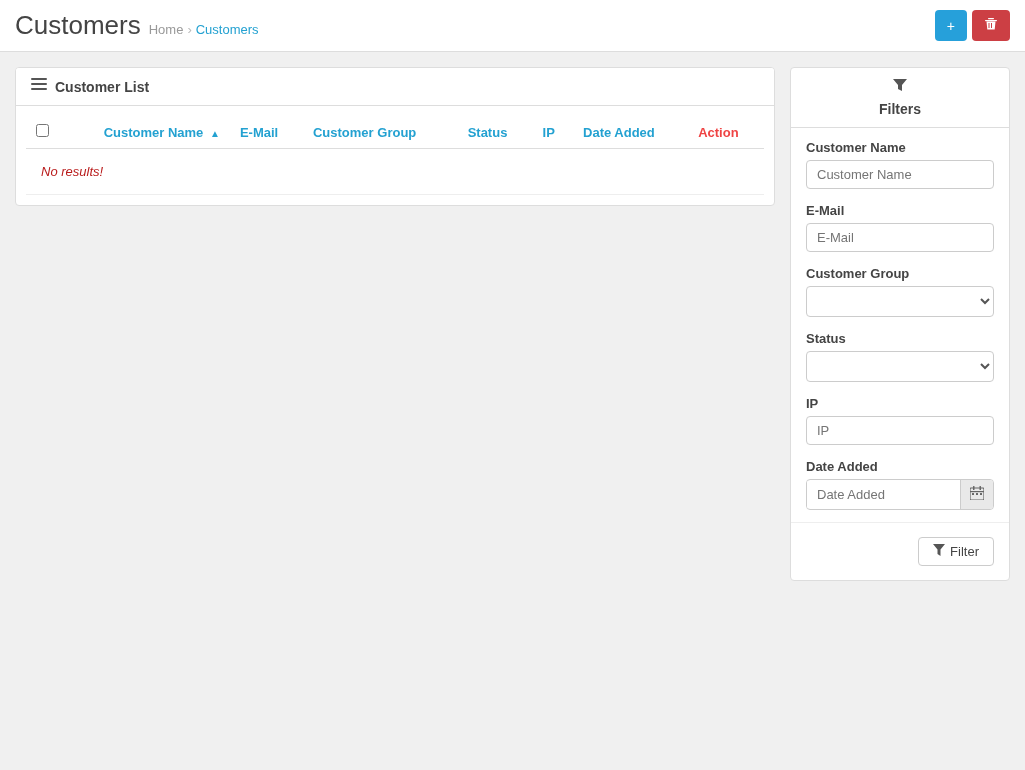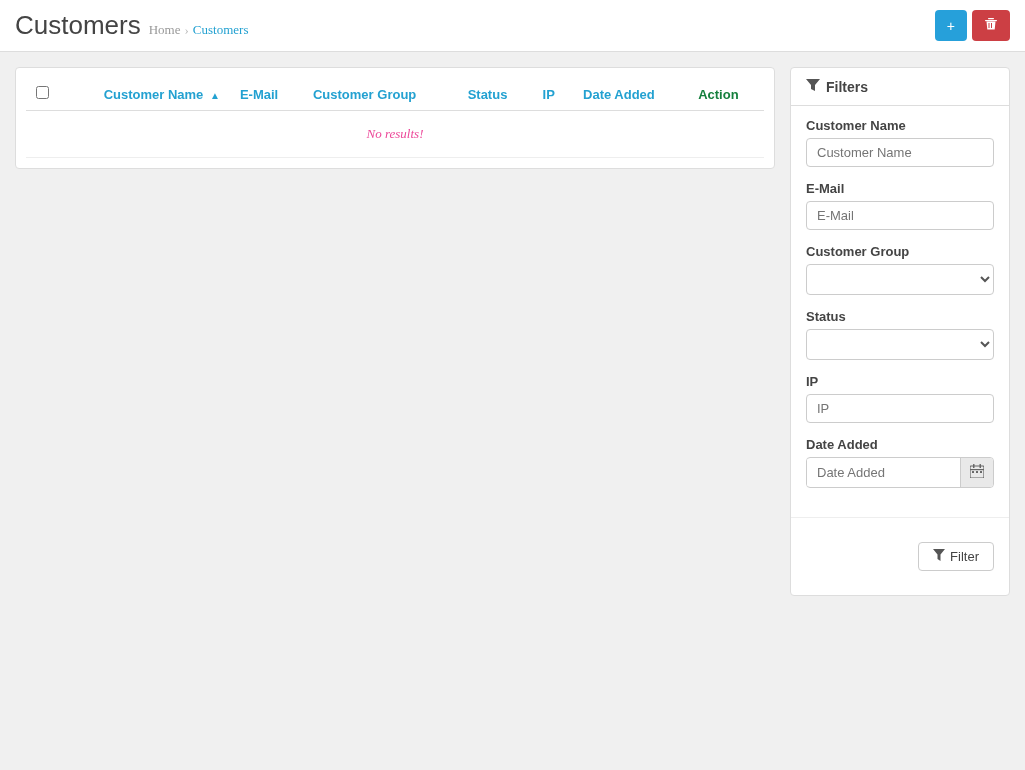--- a/index.html
+++ b/index.html
@@ -28,21 +28,20 @@
       font-size: 26px;
       font-weight: 300;
       color: #444;
     }
     .breadcrumb {
       font-size: 13px;
       color: #999;
       display: flex;
       align-items: center;
       gap: 4px;
-      font-family: Liberation Serif, serif;
     }
     .breadcrumb a {
       color: #999;
       text-decoration: none;
     }
     .breadcrumb .separator {
       color: #bbb;
     }
     .breadcrumb .current {
       color: #23a1d1;
@@ -116,34 +115,32 @@
     .customers-table th {
       padding: 8px 10px;
       text-align: left;
       font-weight: 600;
       font-size: 13px;
       color: #23a1d1;
       border-bottom: 1px solid #ddd;
       white-space: nowrap;
     }
     .customers-table th.action-col {
-      color: #15803d;
+      color: #ef4444;
     }
     .customers-table td {
       padding: 8px 10px;
       font-size: 13px;
       color: #555;
       border-bottom: 1px solid #eee;
     }
     .customers-table .no-results {
-      text-align: center;
-      color: #ec4899;
+      color: #b91c1c;
       font-style: italic;
       padding: 15px;
-      font-family: Liberation Serif, serif;
     }
     .checkbox-col {
       width: 30px;
     }
     .showing-text {
       text-align: right;
       padding: 8px 10px;
       font-size: 12px;
       color: #888;
     }
@@ -162,20 +159,21 @@
     }
     .filters-heading {
       padding: 10px 15px;
       border-bottom: 1px solid #ddd;
       display: flex;
       align-items: center;
       gap: 6px;
       font-size: 14px;
       font-weight: 600;
       color: #444;
+      flex-direction: column;
     }
     .filters-body {
       padding: 12px 15px;
       display: flex;
       flex-direction: column;
       gap: 14px;
     }
     .filter-group label {
       display: block;
       font-size: 13px;
@@ -213,23 +211,22 @@
       padding: 6px 9px;
       cursor: pointer;
       font-size: 14px;
       color: #555;
       display: flex;
       align-items: center;
     }
     .filter-actions {
       display: flex;
       justify-content: flex-end;
-      padding: 24px 15px;
+      padding: 14px 15px;
       border-top: 1px solid #eee;
-      margin-top: 17px;
     }
     .btn-filter {
       background: #fff;
       color: #444;
       border: 1px solid #ccc;
       border-radius: 4px;
       padding: 6px 14px;
       font-size: 13px;
       cursor: pointer;
       display: flex;
@@ -261,20 +258,30 @@
           <path d="M2.5 4.5l0.8 8h7.4l0.8-8H2.5zm2 1.5h1v5h-1v-5zm2.5 0h1v5h-1v-5z"></path>
         </svg>
       </span>
     </button>
   </div>
 </div>
 
 <div class="main-content">
 
   <div class="customer-list-panel">
+    <div class="panel-heading">
+      <span>
+        <svg width="16" height="14" viewBox="0 0 16 14" fill="#555">
+          <rect y="0" width="16" height="2" rx="1"></rect>
+          <rect y="5" width="16" height="2" rx="1"></rect>
+          <rect y="10" width="16" height="2" rx="1"></rect>
+        </svg>
+      </span>
+      <span>Customer List</span>
+    </div>
     <div class="panel-body">
       <table class="customers-table">
         <thead>
           <tr>
             <th class="checkbox-col">
               <input type="checkbox" style="">
             </th>
             <th style="cursor:pointer;text-align:right;">
               <span>Customer Name</span>
               <span class="sort-arrow">▲</span>

